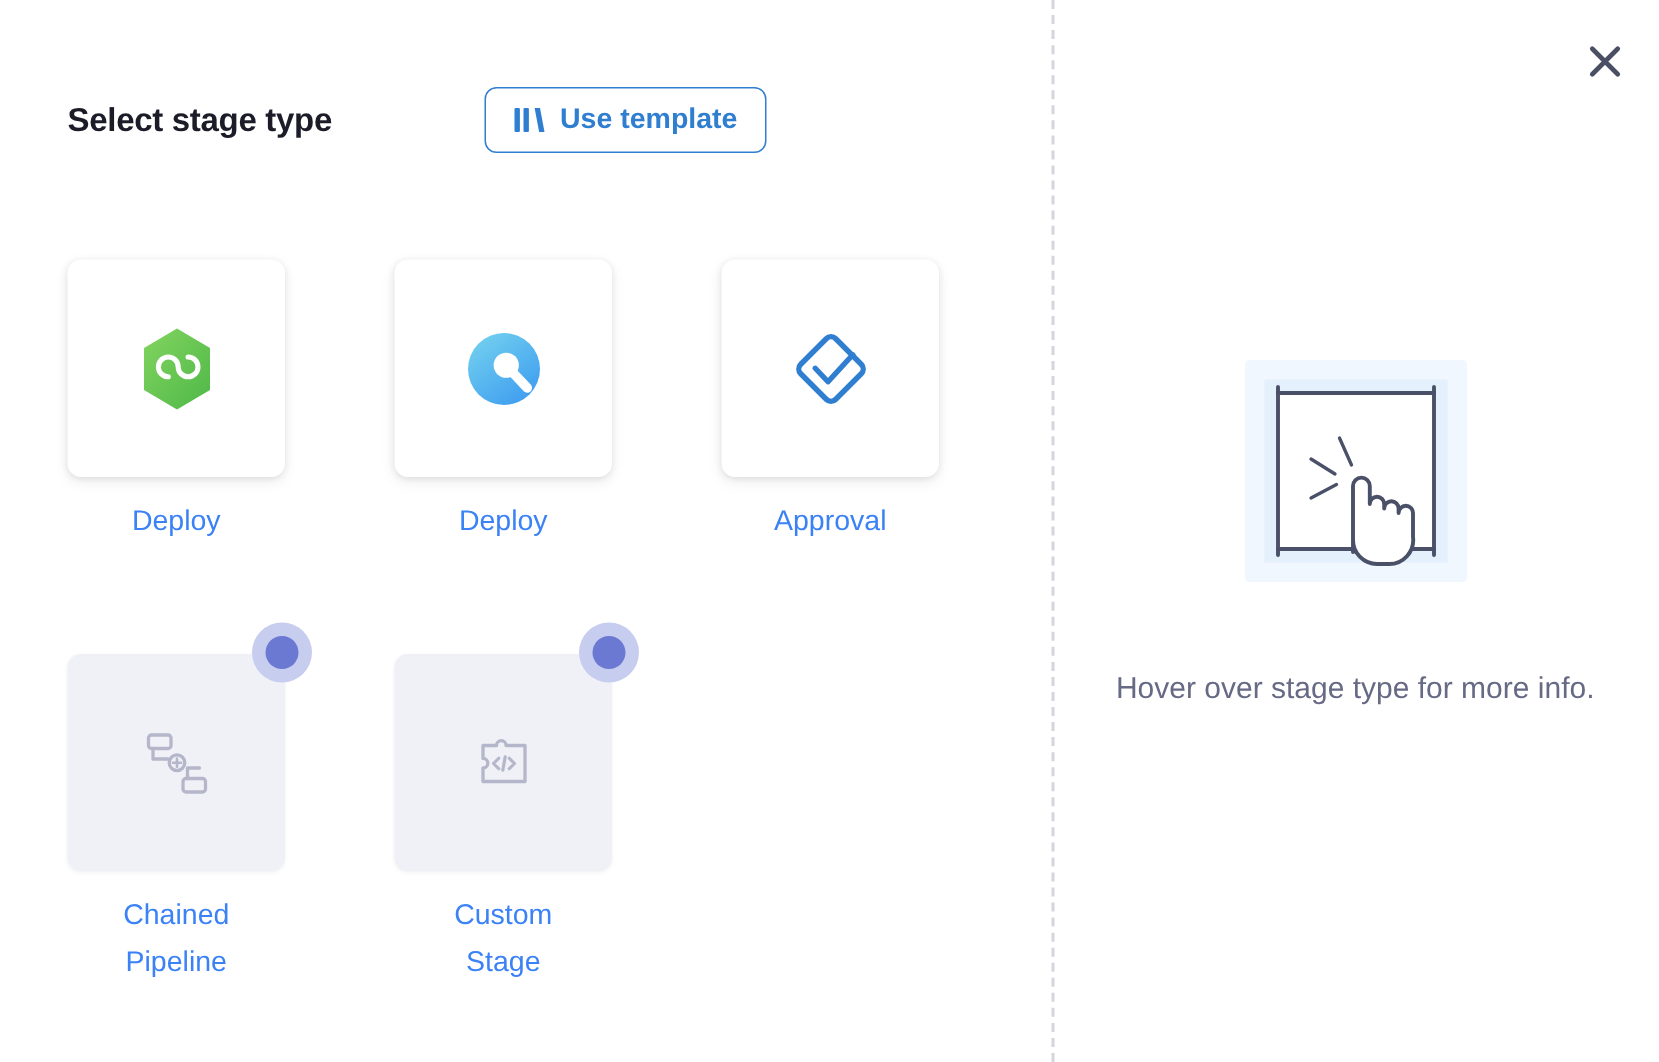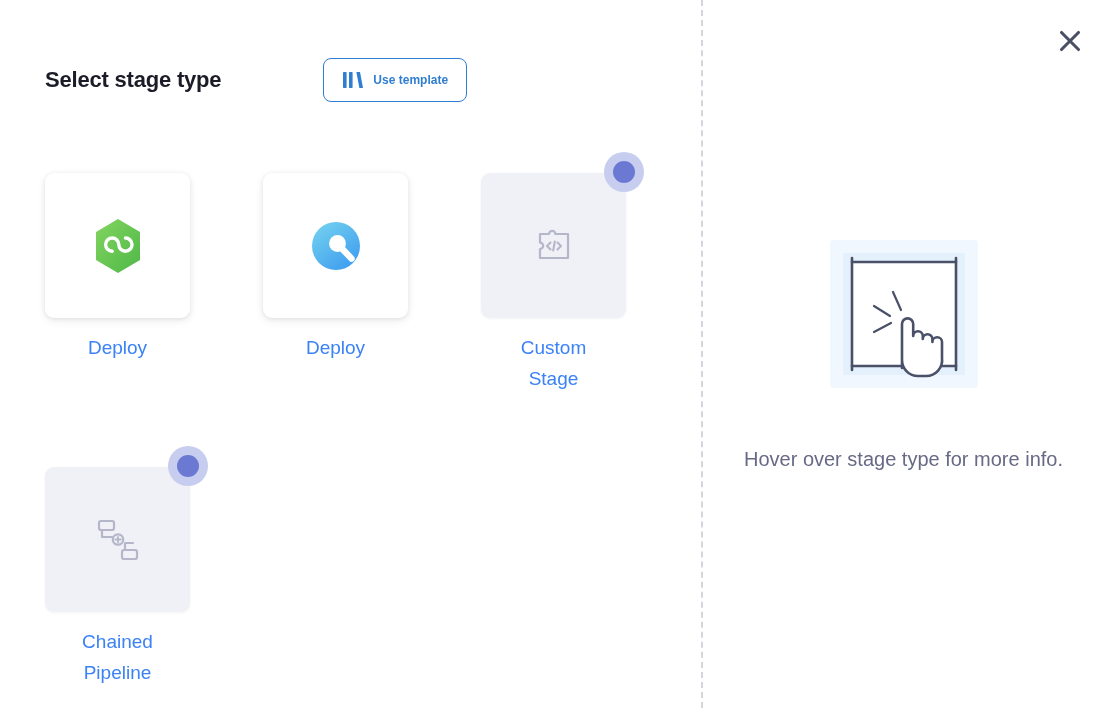--- a/index.html
+++ b/index.html
@@ -74,21 +74,21 @@
   .use-template-btn {
     display: inline-flex;
     align-items: center;
     gap: 9px;
     height: 44px;
     padding: 0 18px;
     border: 1.6px solid #2f7ed0;
     border-radius: 8px;
     background: #ffffff;
     color: #2f7ed0;
-    font-size: 12px;
+    font-size: 19px;
     font-weight: bold;
     font-family: "Liberation Sans", sans-serif;
     cursor: pointer;
     white-space: nowrap;
   }
   .tpl-icon { display: block; }
 
   
   .grid {
     position: absolute;
@@ -241,54 +241,65 @@
                 <circle cx="27.5" cy="23.5" r="8.4" fill="#000"></circle>
                 <path d="M32.6 29.2 L41.5 38.6" stroke="#000" stroke-width="6.4" stroke-linecap="round"></path>
               </mask>
             </defs>
             <circle cx="26" cy="26" r="24" fill="url(#gBuild)" mask="url(#mBuild)"></circle>
           </svg>
         </div>
         <div class="card-label">Deploy</div>
       </div>
 
-
-      <div class="cell">
-        <div class="card disabled">
-          <span class="badge">
-            <span class="dot"></span>
-          </span>
-          <svg width="44" height="44" viewBox="0 0 44 44">
-            <path d="M8 10 h9 a3.2 3.2 0 0 1 6.4 0 h12.6 v24 h-28 v-9
-                     a3.2 3.2 0 0 0 0 -6.4 z" fill="none" stroke="#b4b7c9" stroke-width="2.2" stroke-linejoin="round"></path>
-            <path d="M18.5 18.5 L15 22 L18.5 25.5 M25.5 18.5 L29 22 L25.5 25.5 M22.8 17.6 L21.2 26.4" fill="none" stroke="#b4b7c9" stroke-width="2.1" stroke-linecap="round" stroke-linejoin="round"></path>
-          </svg>
-        </div>
-        <div class="card-label">Custom
-Stage</div>
+      <div class="cell">
+        <div class="card">
+          <svg width="54" height="54" viewBox="0 0 54 54">
+            <g transform="rotate(45 27 27)">
+              <rect x="10.5" y="10.5" width="33" height="33" rx="4.5" fill="none" stroke="#2f7ed0" stroke-width="3.6"></rect>
+            </g>
+            <path d="M16.5 26.5 L25 35.5 L41.5 17.5" fill="none" stroke="#2f7ed0" stroke-width="3.6" stroke-linecap="round" stroke-linejoin="round"></path>
+          </svg>
+        </div>
+        <div class="card-label">Approval</div>
       </div>
 
       <div class="cell">
         <div class="card disabled">
           <span class="badge">
             <span class="dot"></span>
           </span>
           <svg width="46" height="46" viewBox="0 0 46 46">
             <g fill="none" stroke="#b4b7c9" stroke-width="2.2" stroke-linecap="round" stroke-linejoin="round">
               <rect x="4" y="4" width="15" height="9" rx="2"></rect>
               <rect x="27" y="33" width="15" height="9" rx="2"></rect>
               <path d="M7 13 L7 20 L17 20"></path>
               <path d="M30 33 L30 26 L38 26"></path>
               <circle cx="23" cy="22.5" r="5.2"></circle>
               <path d="M23 19.8 L23 25.2 M20.3 22.5 L25.7 22.5" stroke-width="1.8"></path>
             </g>
           </svg>
         </div>
         <div class="card-label">Chained
 Pipeline</div>
+      </div>
+
+      <div class="cell">
+        <div class="card disabled">
+          <span class="badge">
+            <span class="dot"></span>
+          </span>
+          <svg width="44" height="44" viewBox="0 0 44 44">
+            <path d="M8 10 h9 a3.2 3.2 0 0 1 6.4 0 h12.6 v24 h-28 v-9
+                     a3.2 3.2 0 0 0 0 -6.4 z" fill="none" stroke="#b4b7c9" stroke-width="2.2" stroke-linejoin="round"></path>
+            <path d="M18.5 18.5 L15 22 L18.5 25.5 M25.5 18.5 L29 22 L25.5 25.5 M22.8 17.6 L21.2 26.4" fill="none" stroke="#b4b7c9" stroke-width="2.1" stroke-linecap="round" stroke-linejoin="round"></path>
+          </svg>
+        </div>
+        <div class="card-label">Custom
+Stage</div>
       </div>
 
     </div>
   </div>
 
   <div class="right-panel">
 
     <div class="illus-wrap">
       <svg width="148" height="148" viewBox="0 0 148 148">
         <rect x="0" y="0" width="148" height="148" rx="3" fill="#f1f7fe"></rect>

